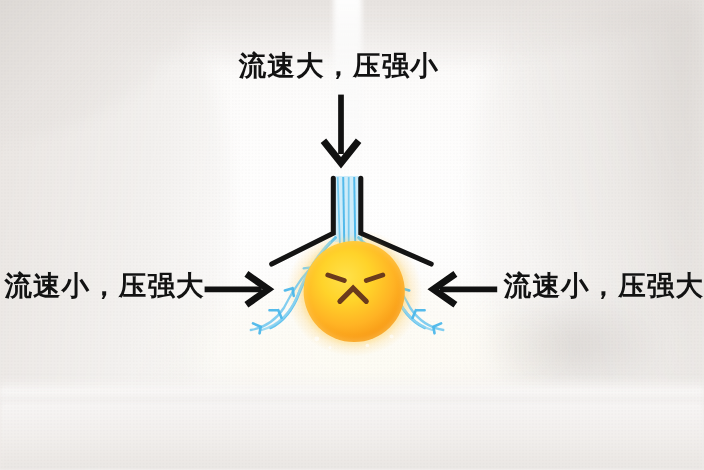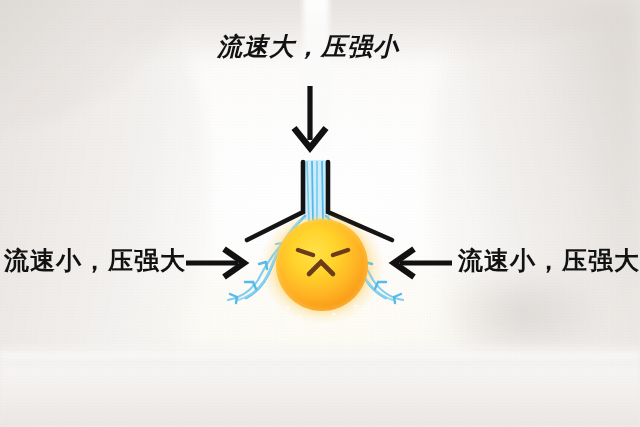--- a/index.html
+++ b/index.html
@@ -93,21 +93,21 @@
   .anno{
     position:absolute;
     color:#121212;
     font-weight:700;
     font-size:25px;
     letter-spacing:1px;
     white-space:nowrap;
     line-height:1;
     text-shadow:0 0 1px rgba(255,255,255,.7);
   }
-  #label-top{left:217px;top:34px;font-style:italic;}
+  #label-top{left:217px;top:48px;}
   #label-left{left:4px;top:248px;}
   #label-right{left:458px;top:248px;}
 
   
   .arrow-svg{position:absolute;overflow:visible;}
   #arrow-down{left:286px;top:84px;}
   #arrow-left-to-right{left:186px;top:246px;}
   #arrow-right-to-left{left:390px;top:246px;}
 
   

